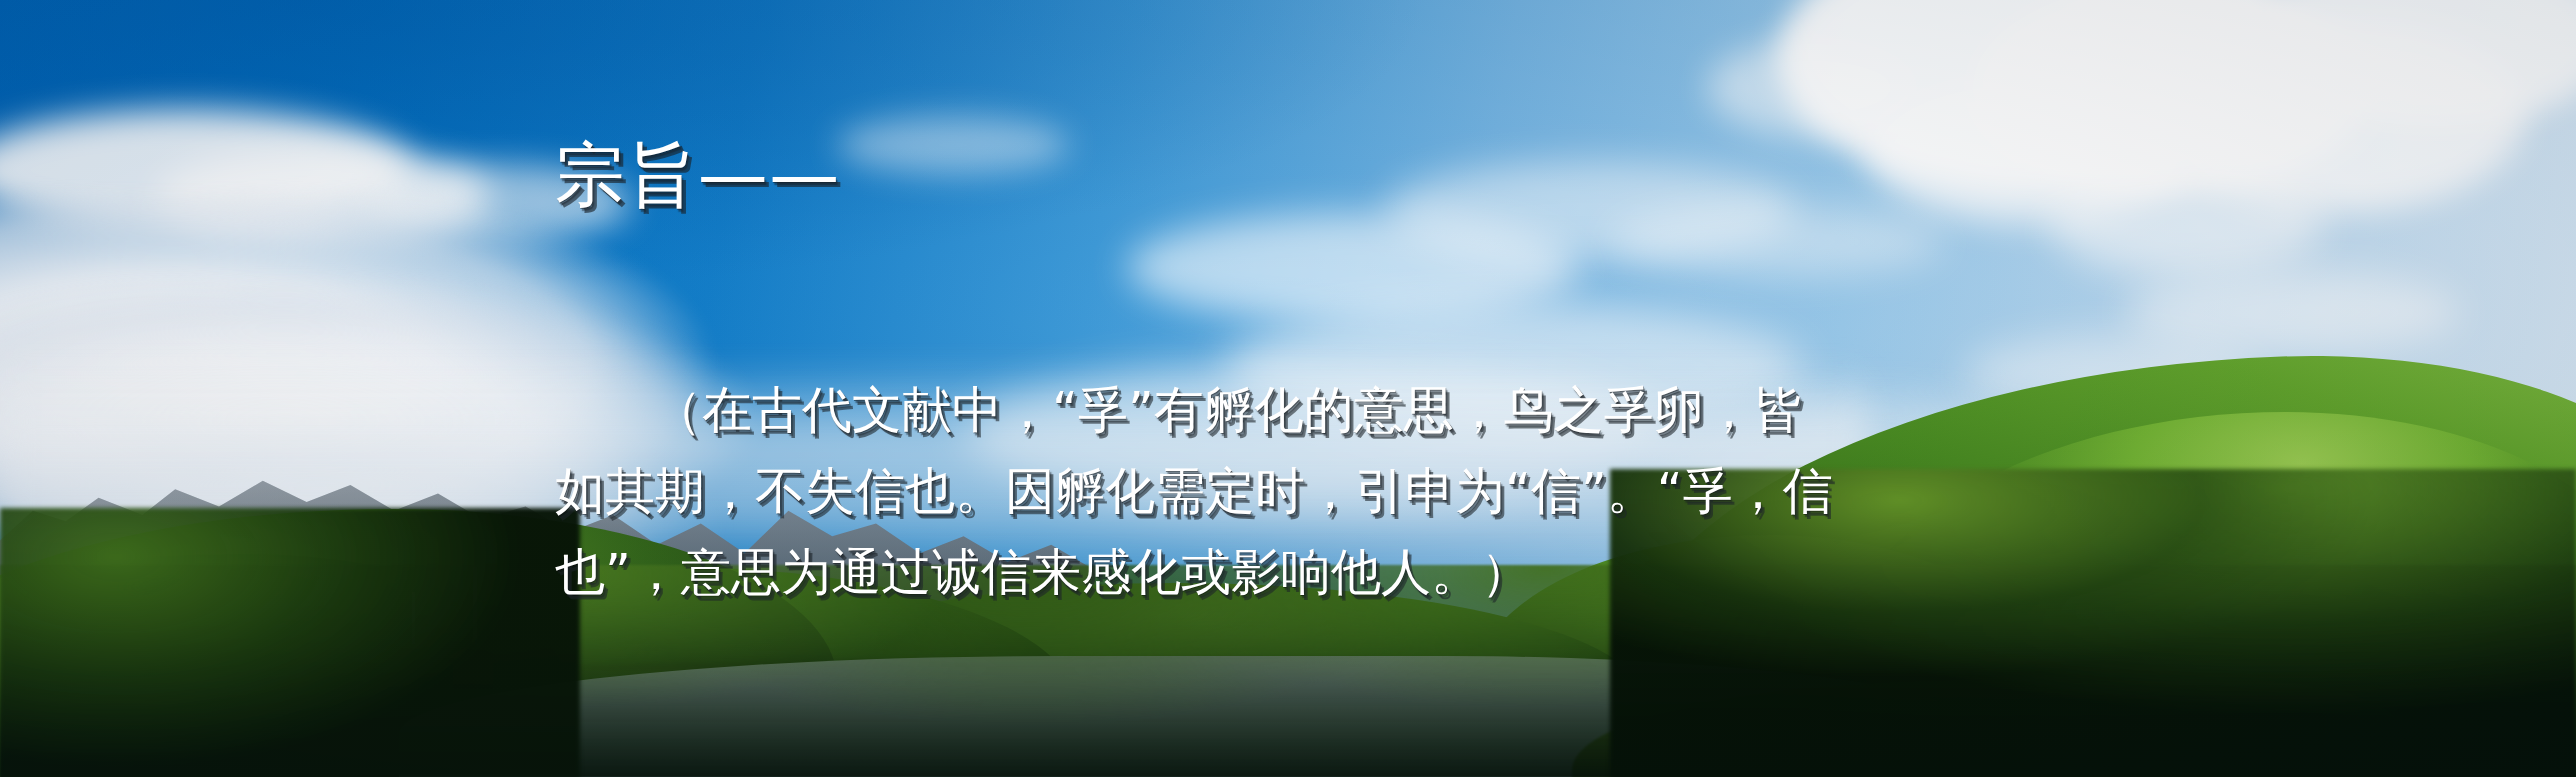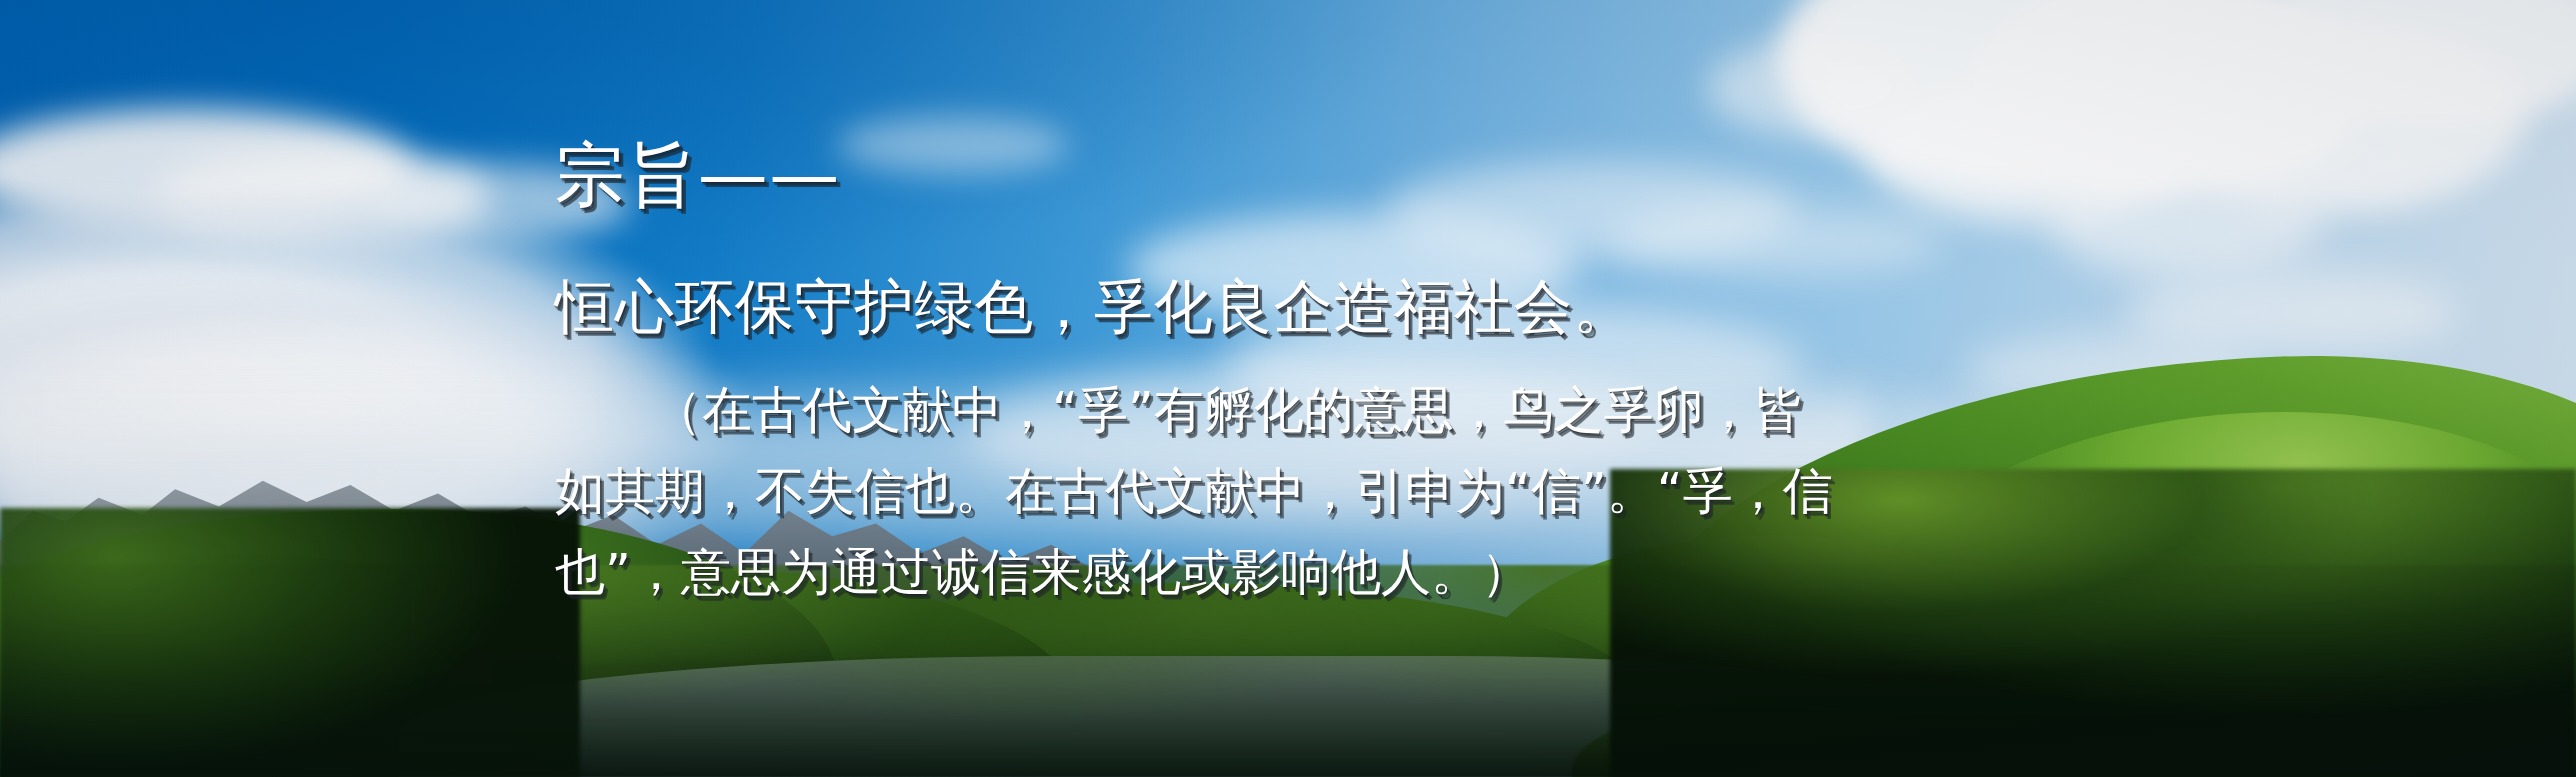--- a/index.html
+++ b/index.html
@@ -356,23 +356,22 @@
   <div class="fg-foliage"></div>
   <div class="fg-left"></div>
   <div class="fg-right"></div>
 
   <div class="grade"></div>
 
   <div class="copy">
 
     <div class="txt title">宗旨——</div>
 
-    <div class="txt tagline">恒心环保守护绿色，孚化良企造福社会。</div>
 
     <div class="para">
       <div class="pline pl1">（在古代文献中，“孚”有孵化的意思，鸟之孚卵，皆</div>
-      <div class="pline pl2">如其期，不失信也。在古代文献中，引申为“信”。“孚，信</div>
+      <div class="pline pl2">如其期，不失信也。因孵化需定时，引申为“信”。“孚，信</div>
       <div class="pline pl3">也”，意思为通过诚信来感化或影响他人。）</div>
     </div>
 
   </div>
 </div>
 
 
 </body></html>

